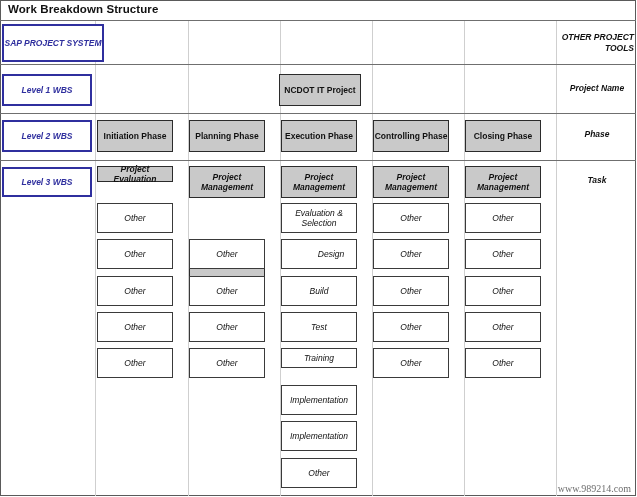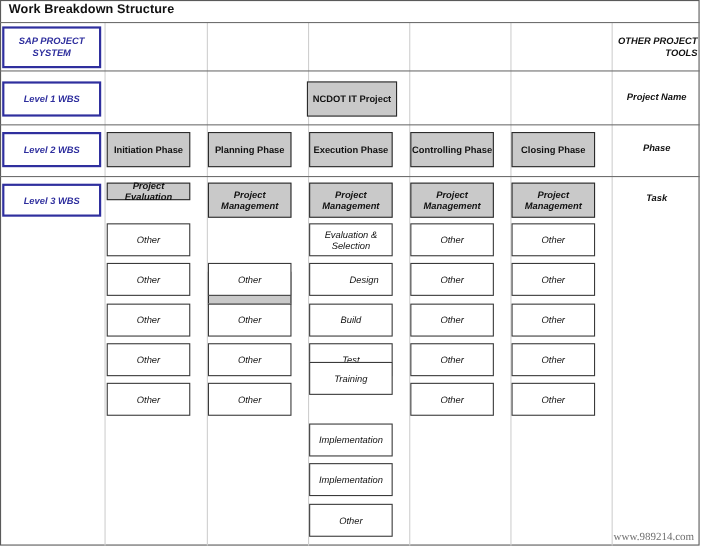--- a/index.html
+++ b/index.html
@@ -129,21 +129,21 @@
   <div class="vline" style="left:280px; top:20px; height:476px;"></div>
   <div class="vline" style="left:372px; top:20px; height:476px;"></div>
   <div class="vline" style="left:464px; top:20px; height:476px;"></div>
   <div class="vline" style="left:556px; top:20px; height:476px;"></div>
 
   <div class="hline-dark" style="left:0px; top:20px; width:636px;"></div>
   <div class="hline-dark" style="left:0px; top:64px; width:636px;"></div>
   <div class="hline-dark" style="left:0px; top:113px; width:636px;"></div>
   <div class="hline-dark" style="left:0px; top:160px; width:636px;"></div>
 
-  <div class="wbs-label" style="left:2px; top:24px; width:90px; height:38px;">
+  <div class="wbs-label" style="left:2px; top:24px; width:102px; height:38px;">
     <span>SAP PROJECT SYSTEM</span>
   </div>
   <div class="wbs-label" style="left:2px; top:74px; width:90px; height:32px;">
     <span>Level 1 WBS</span>
   </div>
   <div class="wbs-label" style="left:2px; top:120px; width:90px; height:32px;">
     <span>Level 2 WBS</span>
   </div>
   <div class="wbs-label" style="left:2px; top:167px; width:90px; height:30px;">
     <span>Level 3 WBS</span>
@@ -235,21 +235,21 @@
   </div>
   <div class="node white" style="left:281px; top:239px; width:76px; height:30px;padding-left:24px;">
     <span>Design</span>
   </div>
   <div class="node white" style="left:281px; top:276px; width:76px; height:30px;">
     <span>Build</span>
   </div>
   <div class="node white" style="left:281px; top:312px; width:76px; height:30px;">
     <span>Test</span>
   </div>
-  <div class="node white" style="left:281px; top:329px; width:76px; height:30px;">
+  <div class="node white" style="left:281px; top:348px; width:76px; height:20px;">
     <span>Training</span>
   </div>
   <div class="node white" style="left:281px; top:385px; width:76px; height:30px;">
     <span>Implementation</span>
   </div>
   <div class="node white" style="left:281px; top:421px; width:76px; height:30px;">
     <span>Implementation</span>
   </div>
   <div class="node white" style="left:281px; top:458px; width:76px; height:30px;">
     <span>Other</span>

